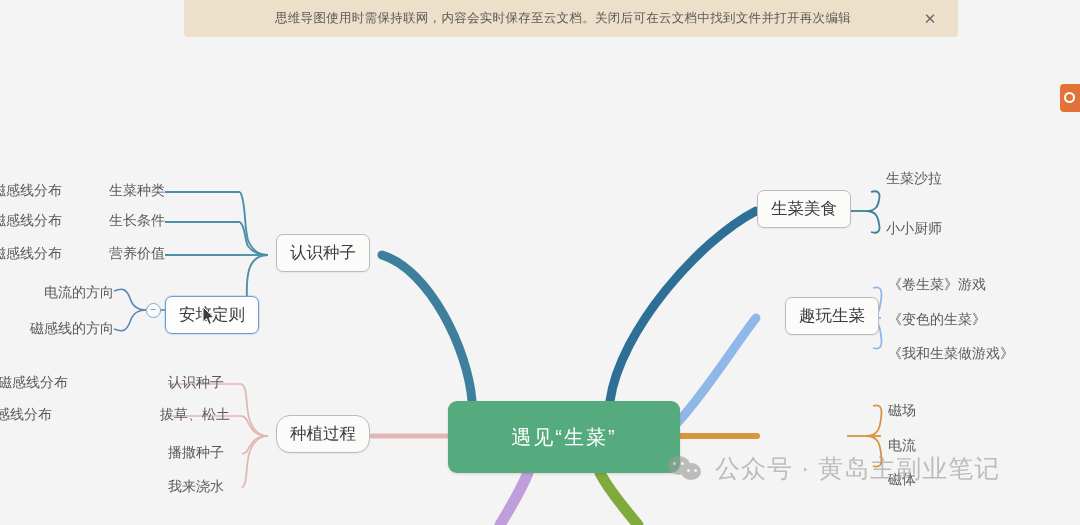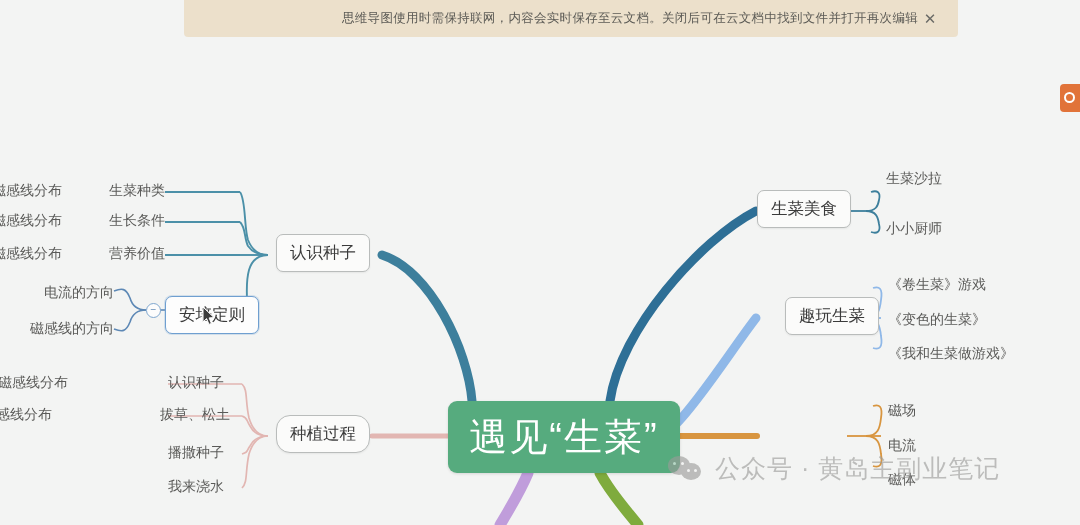--- a/index.html
+++ b/index.html
@@ -23,21 +23,21 @@
   #banner {
     position: absolute;
     left: 184px;
     top: 0px;
     width: 774px;
     height: 37px;
     background: #ece0cb;
     border-radius: 0 0 4px 4px;
     display: flex;
     align-items: center;
-    justify-content: flex-end;
+    justify-content: center;
     box-sizing: border-box;
     padding: 0 40px 0 24px;
   }
   #banner-text {
     font-size: 12.5px;
     color: #5b5a55;
     letter-spacing: .3px;
     white-space: nowrap;
   }
   #banner-close {
@@ -105,21 +105,21 @@
     left: 448px;
     top: 401px;
     width: 232px;
     height: 72px;
     background: #56ab7e;
     border-radius: 9px;
     display: flex;
     align-items: center;
     justify-content: center;
     color: #ffffff;
-    font-size: 38px;
+    font-size: 20px;
     letter-spacing: 2px;
     box-shadow: 0 1px 3px rgba(0,0,0,.12);
   }
 
   
   .collapse-btn {
     position: absolute;
     width: 13px;
     height: 13px;
     border: 1px solid #7fa7cf;

